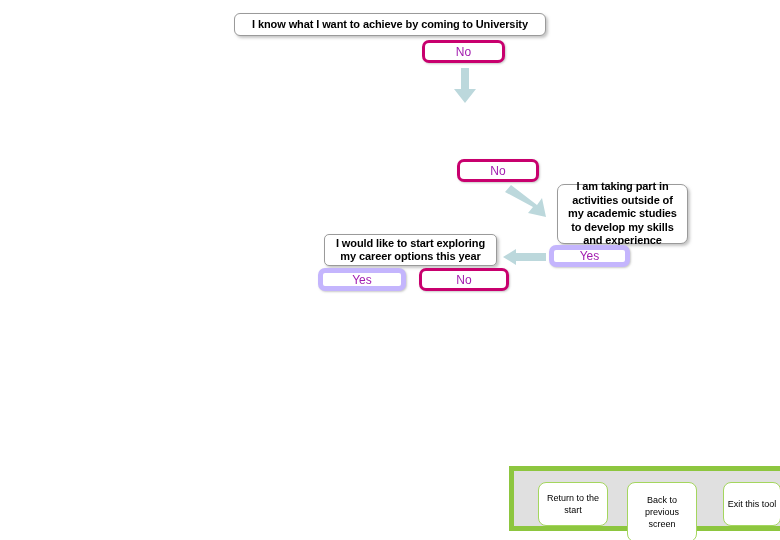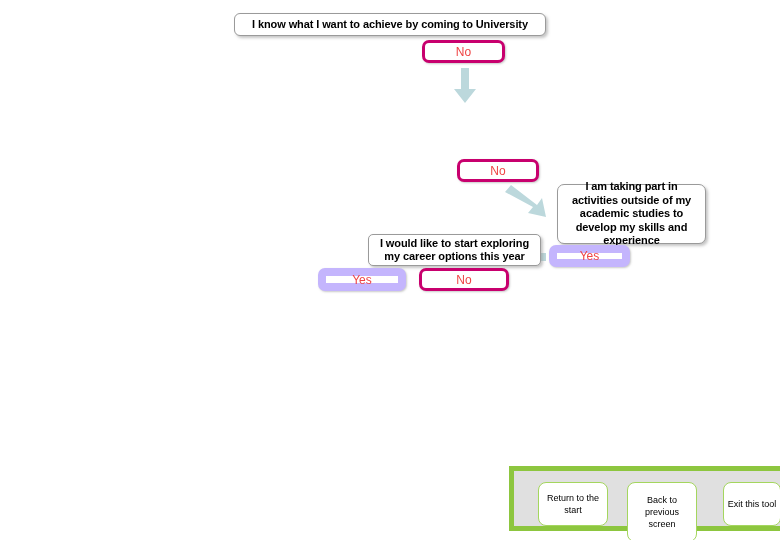--- a/index.html
+++ b/index.html
@@ -39,39 +39,39 @@
     display: flex;
     align-items: center;
     justify-content: center;
     padding: 2px 6px;
     letter-spacing: -0.1px;
   }
   .statement span { display: block; width: 100%; }
 
   .s-title    { left: 234px; top: 13px;  width: 312px; height: 23px; border-radius: 6px; }
   .s-opps     { left: 325px; top: 105px; width: 242px; height: 55px; }
-  .s-activity { left: 557px; top: 184px; width: 149px; height: 60px; }
-  .s-career   { left: 324px; top: 234px; width: 173px; height: 32px; border-radius: 5px; margin-left: 44px; }
+  .s-activity { left: 557px; top: 184px; width: 131px; height: 60px; }
+  .s-career   { left: 324px; top: 234px; width: 173px; height: 32px; border-radius: 5px; }
 
   
   .answer {
     position: absolute;
     box-sizing: border-box;
     background: #ffffff;
     border-radius: 7px;
     font-size: 12px;
-    color: #ef4444;
+    color: #a21caf;
     text-align: center;
     display: flex;
     align-items: center;
     justify-content: center;
     box-shadow: 1px 1px 2px rgba(150,150,150,0.5);
   }
   .answer.no  { border: 3px solid #c8006e; }
-  .answer.yes { border: 8px solid #c4b5fd; }
+  .answer.yes { border: 5px solid #c4b5fd; }
 
   .a-no-1  { left: 422px; top: 40px;  width: 83px; height: 23px; }
   .a-no-2  { left: 457px; top: 159px; width: 82px; height: 23px; }
   .a-yes-1 { left: 549px; top: 245px; width: 81px; height: 22px; }
   .a-yes-2 { left: 318px; top: 268px; width: 88px; height: 23px; }
   .a-no-3  { left: 419px; top: 268px; width: 90px; height: 23px; }
 
   
   .arrow { position: absolute; }
 

